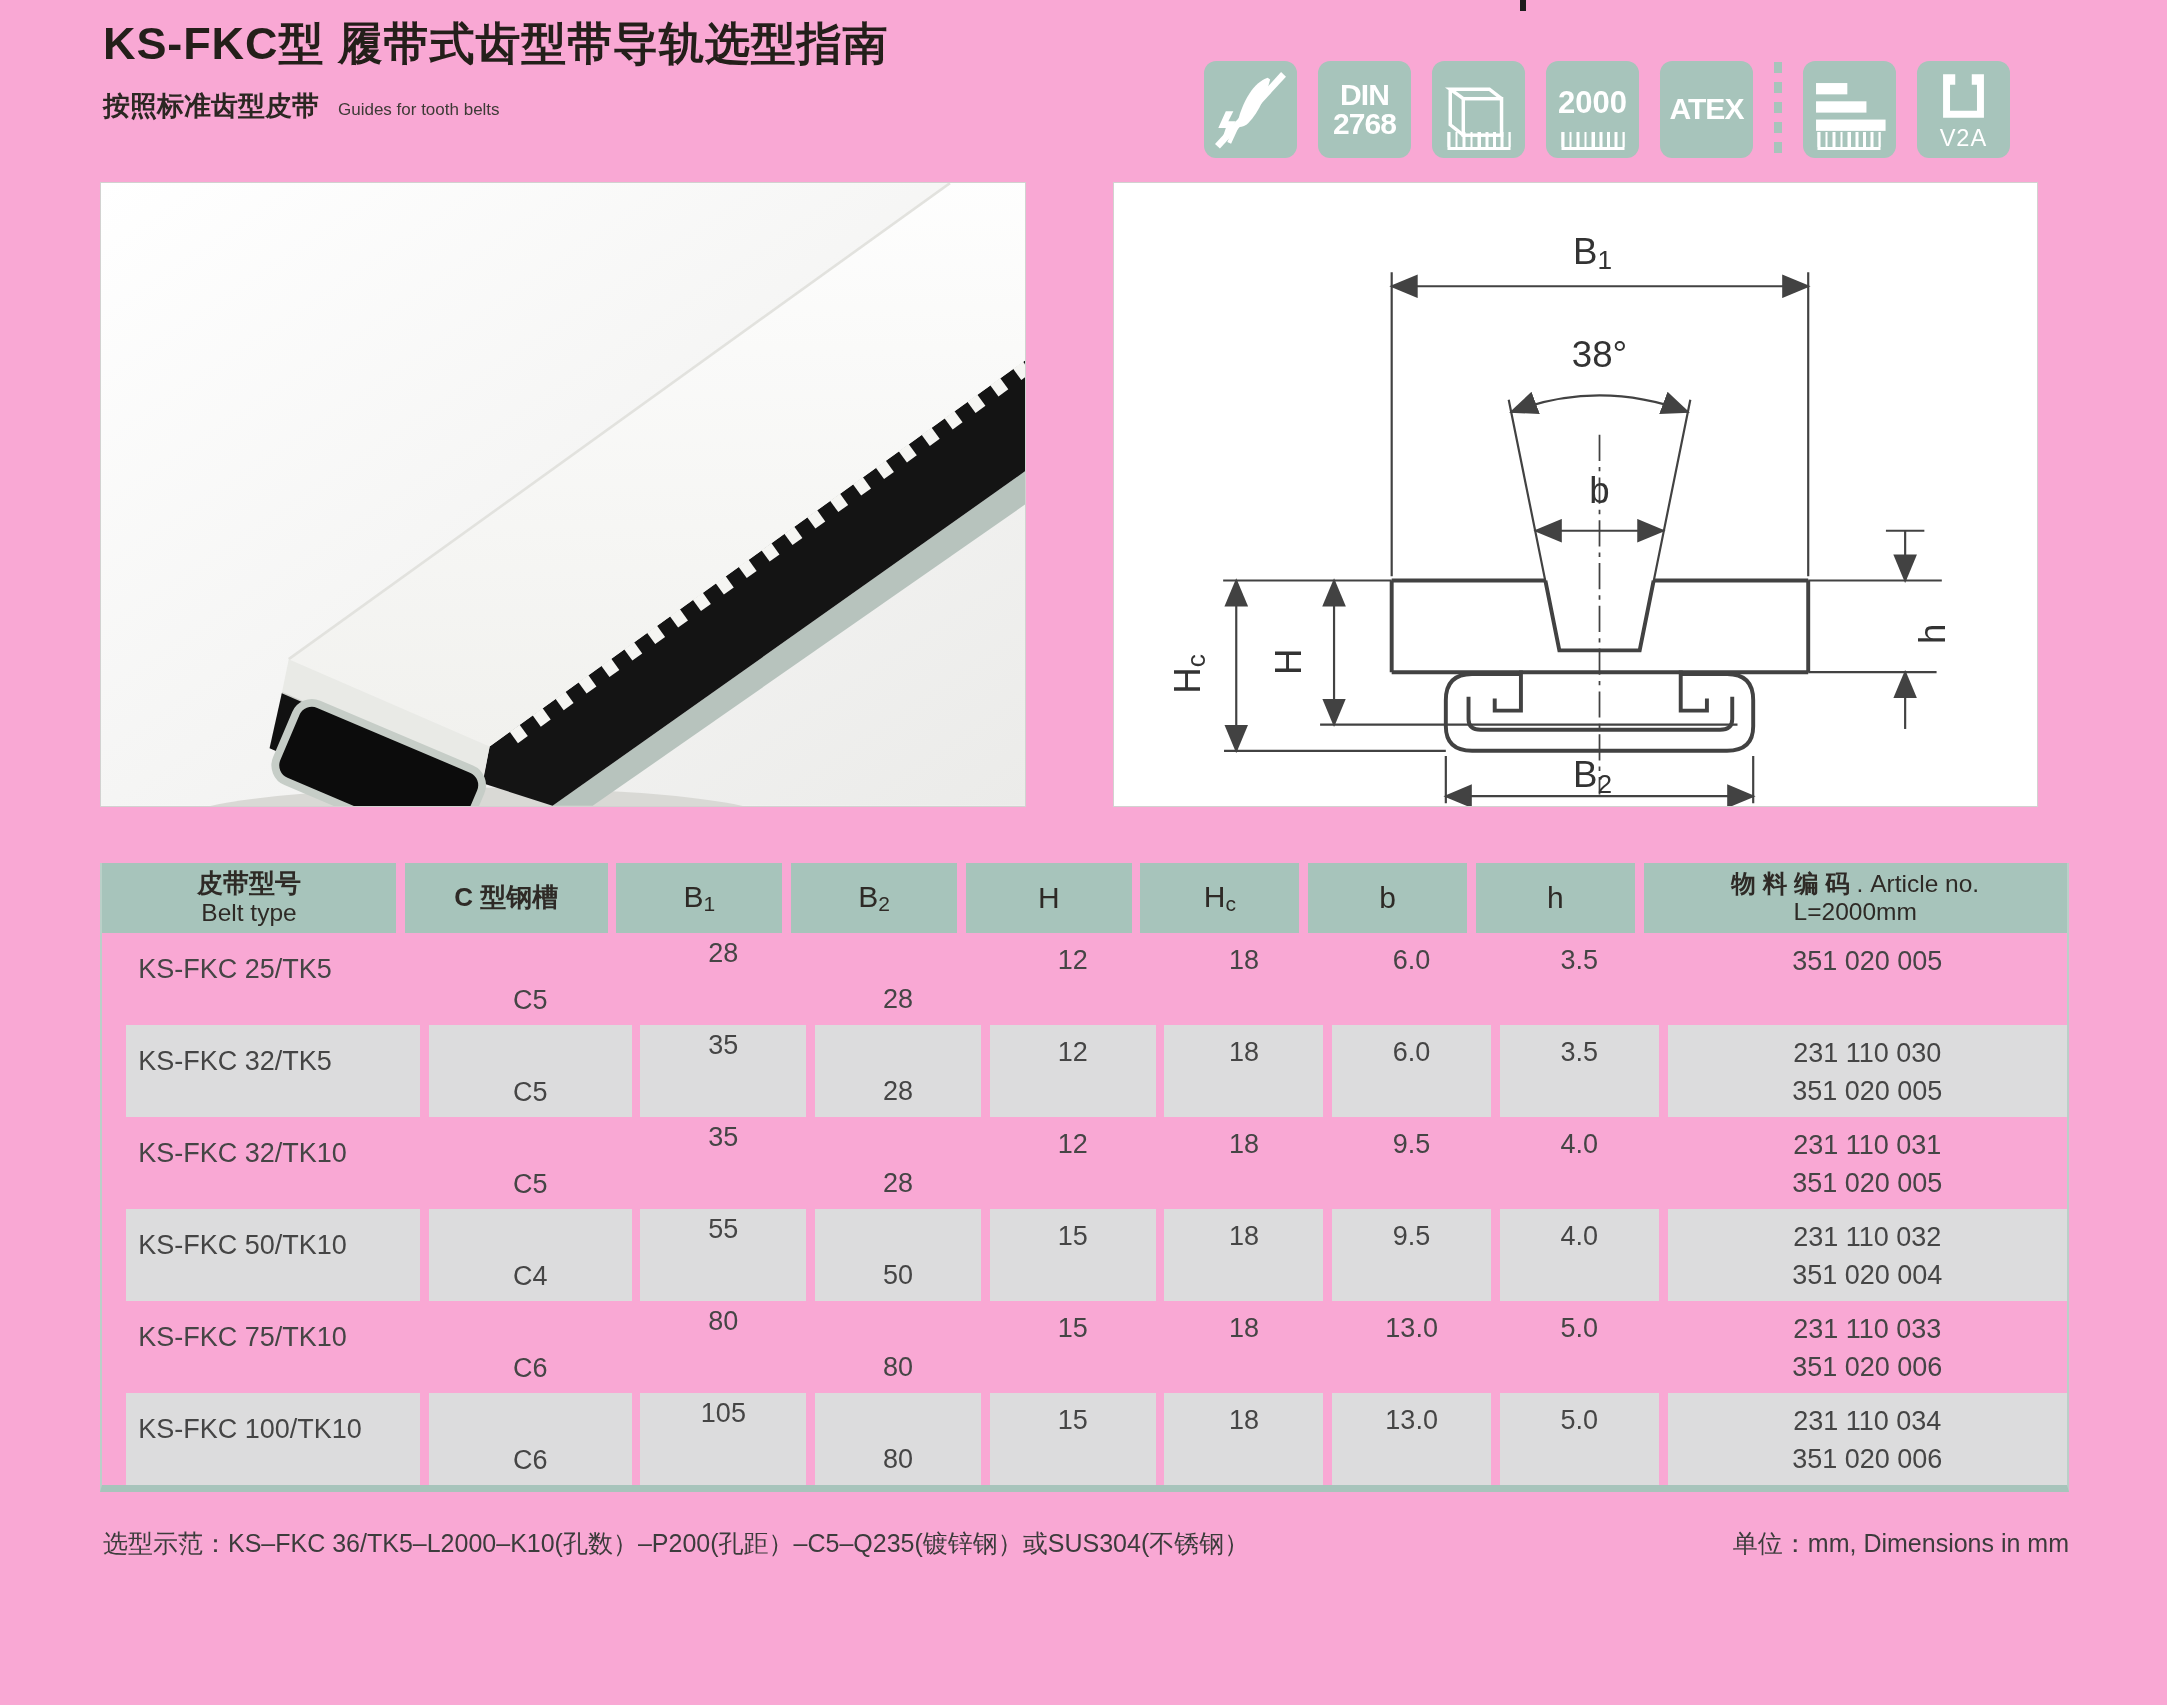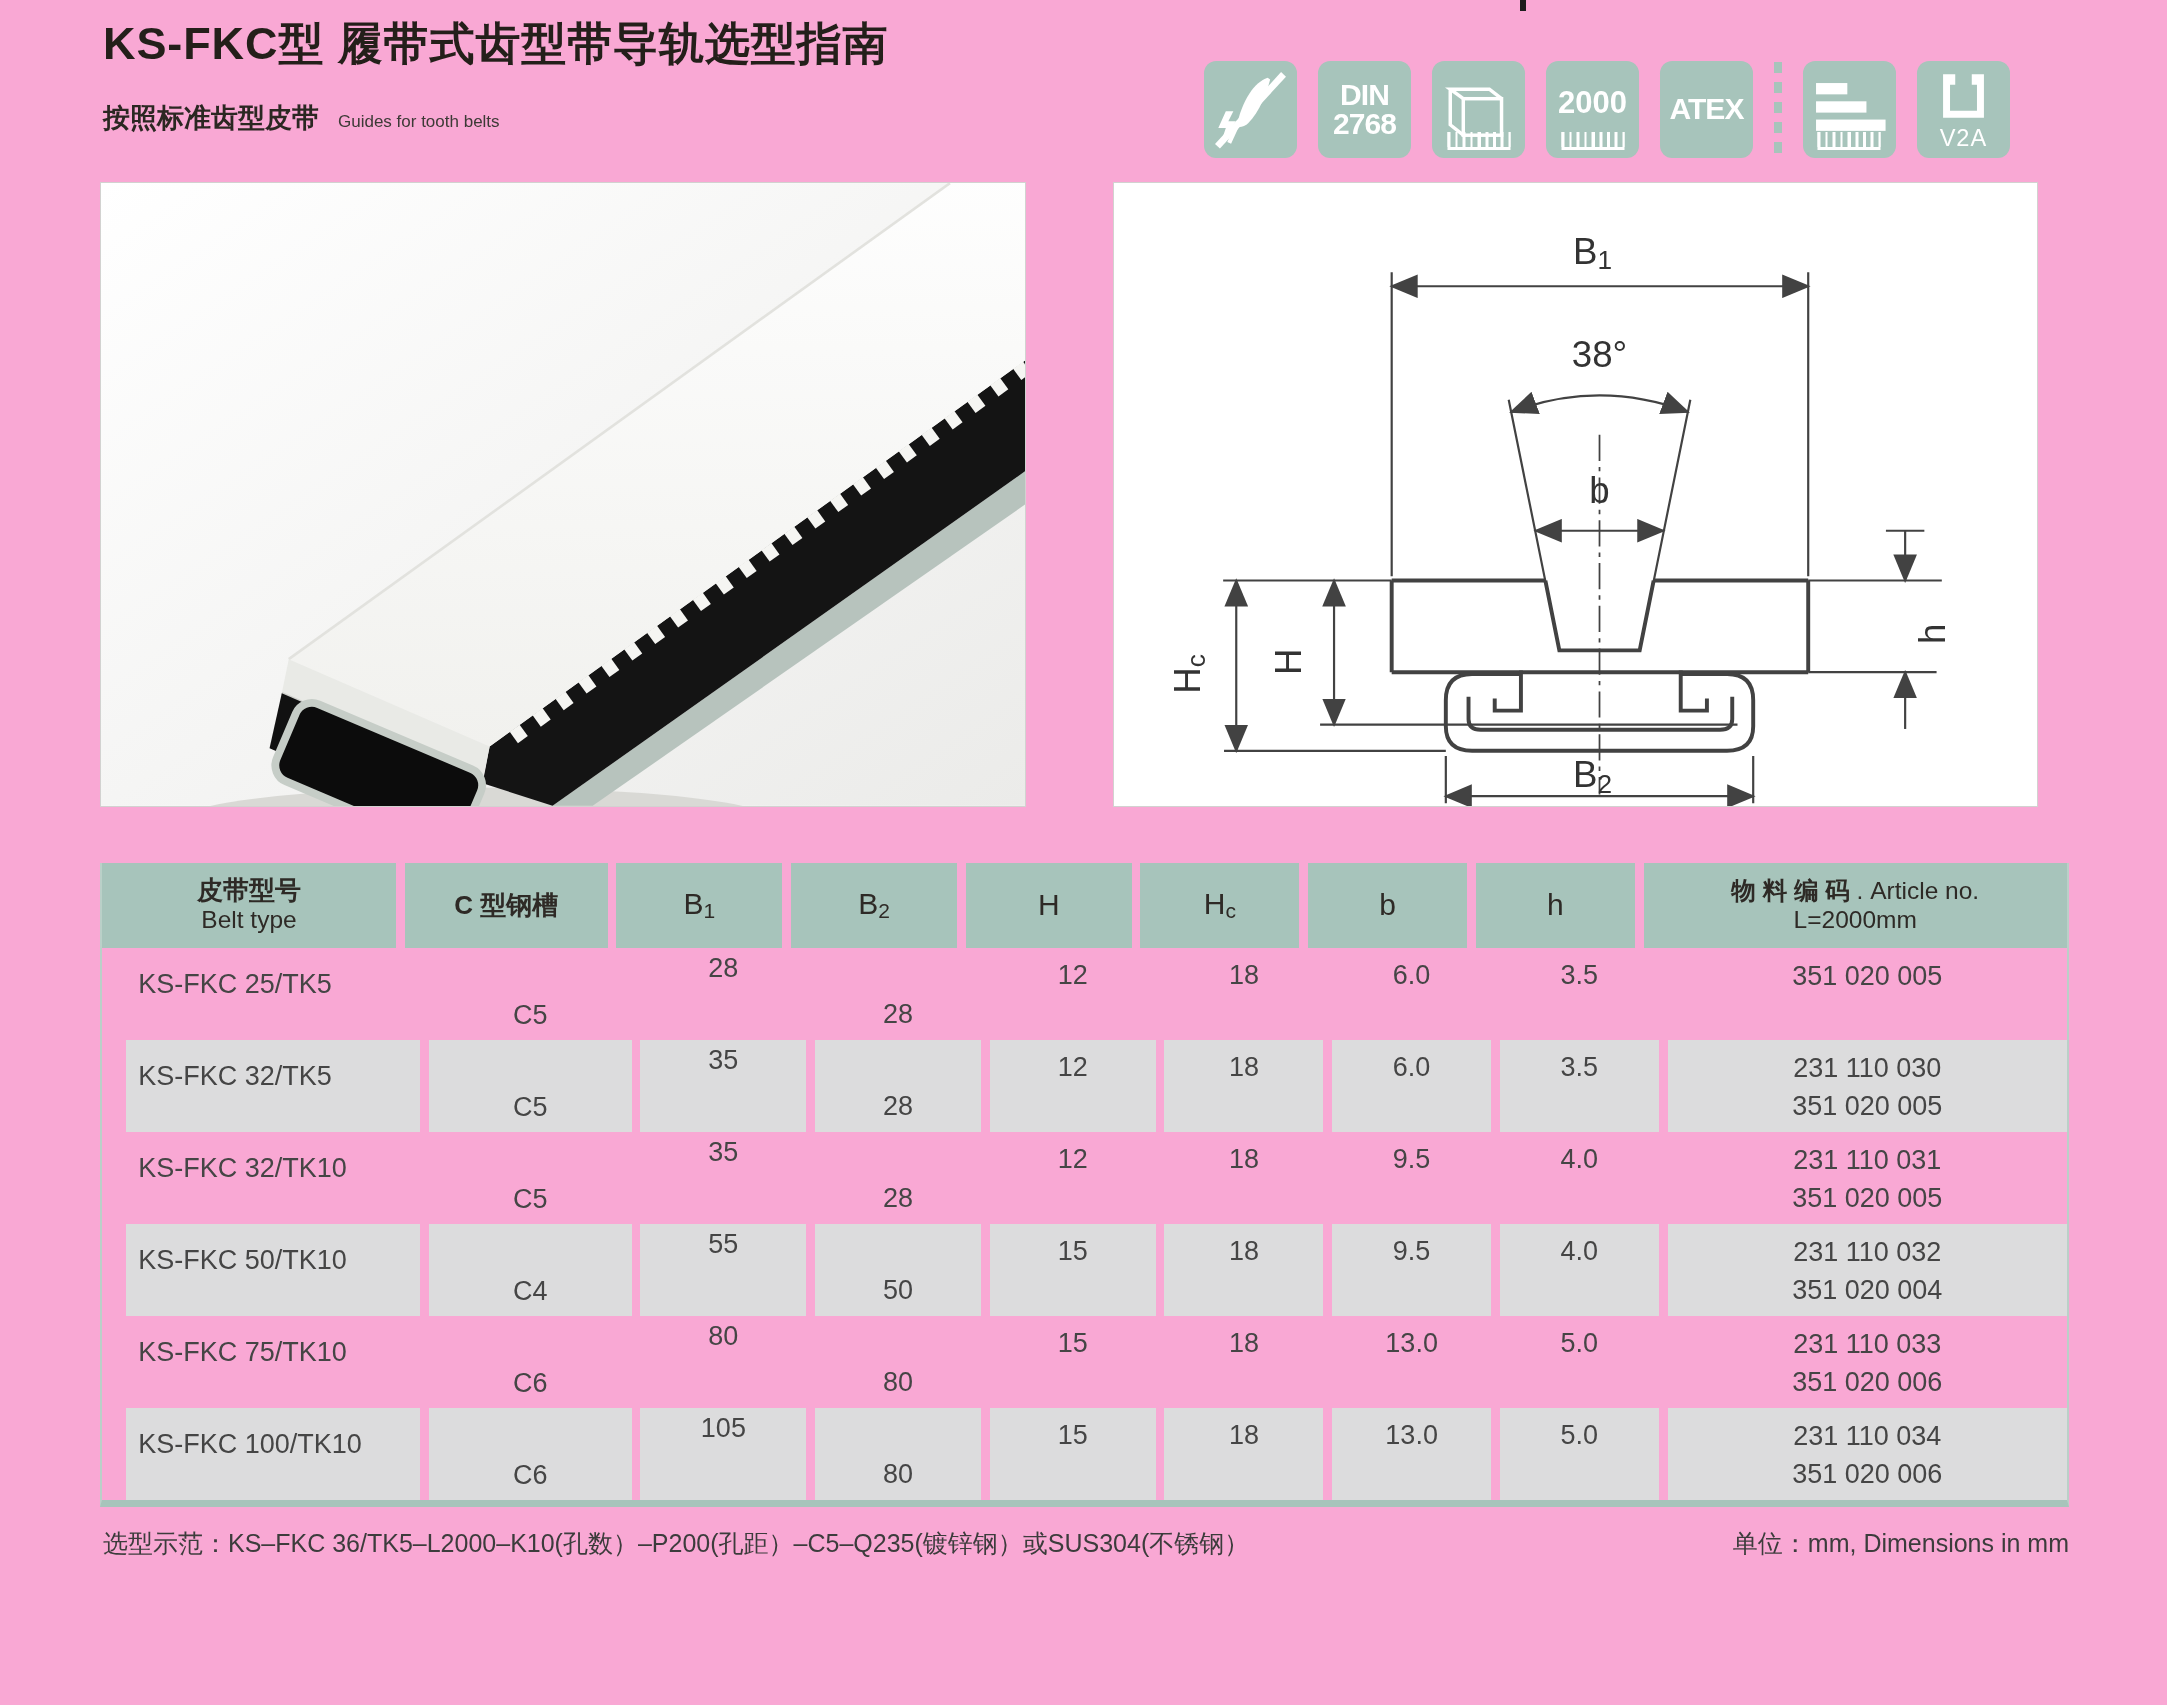--- a/index.html
+++ b/index.html
@@ -2,21 +2,21 @@
 <html style="font-size:14px"><head>
 <meta charset="utf-8">
 <style>
   html,body{margin:0;padding:0;background:#ffffff;}
   .page{position:relative;width:2168px;height:1706px;background:#f9a8d4;overflow:hidden;
         font-family:"Liberation Sans","DejaVu Sans",sans-serif;color:#2c2a27;}
   .topmark{position:absolute;left:1520px;top:0;width:6.1px;height:11.4px;background:#1d1d1d;}
 
   
   .title{position:absolute;left:103px;top:14px;font-size:45px;font-weight:bold;color:#241f1a;letter-spacing:0.9px;}
-  .subtitle{position:absolute;left:103px;top:100px;display:flex;align-items:baseline;gap:19px;}
+  .subtitle{position:absolute;left:103px;top:88px;display:flex;align-items:baseline;gap:19px;}
   .subtitle .zh{font-size:27px;font-weight:bold;color:#2b2722;}
   .subtitle .en{font-size:17px;color:#3d3a36;}
 
   
   .badges{position:absolute;left:1204px;top:61px;display:flex;gap:21px;align-items:flex-start;}
   .tile{position:relative;width:93px;height:97px;background:#a7c4bb;border-radius:12.2px;color:#fff;
         display:flex;flex-direction:column;align-items:center;justify-content:center;box-sizing:border-box;}
   .tile .t-big{font-size:30px;font-weight:bold;line-height:0.95;letter-spacing:-0.9px;}
   .tile .t-mid{font-size:31px;font-weight:bold;}
   .tile .t-sm{font-size:23.6px;letter-spacing:0.9px;}
@@ -33,21 +33,21 @@
   
   .frame{position:absolute;top:182px;height:623px;border:1.7px solid #d2d2d0;background:#fff;box-sizing:content-box;}
   .frame.photo{left:100px;width:924px;}
   .frame.draw{left:1113px;width:923px;}
   .frame svg{display:block;}
 
   
   .tbl{position:absolute;left:100px;top:863px;width:1969px;box-sizing:border-box;
        border-left:2.6px solid #bad0c8;border-right:2.6px solid #bad0c8;border-bottom:7.9px solid #a7c4bb;}
   .grid-row{display:grid;grid-template-columns:294px 203px 166px 166px 166px 159px 159px 159px 1fr;column-gap:8.7px;}
-  .hrow{height:85px;}
+  .hrow{height:70px;}
   .hcell{background:#a7c4bb;display:flex;flex-direction:column;align-items:center;justify-content:center;
          color:#2e2a26;line-height:1.15;}
   .hcell .zh{font-size:26px;font-weight:bold;}
   .hcell .en{font-size:24.5px;font-weight:normal;}
   .hcell .dim{font-size:30px;font-weight:normal;}
   .sub{font-size:21px;vertical-align:-4.4px;}
   .drow{height:92px;font-size:27px;color:#454545;margin-left:24px;}
   .cell{box-sizing:border-box;text-align:right;}
   .alt .cell{background:#dcdcdd;}
   .c-belt{padding:21px 0 0 12.2px;text-align:left;}

